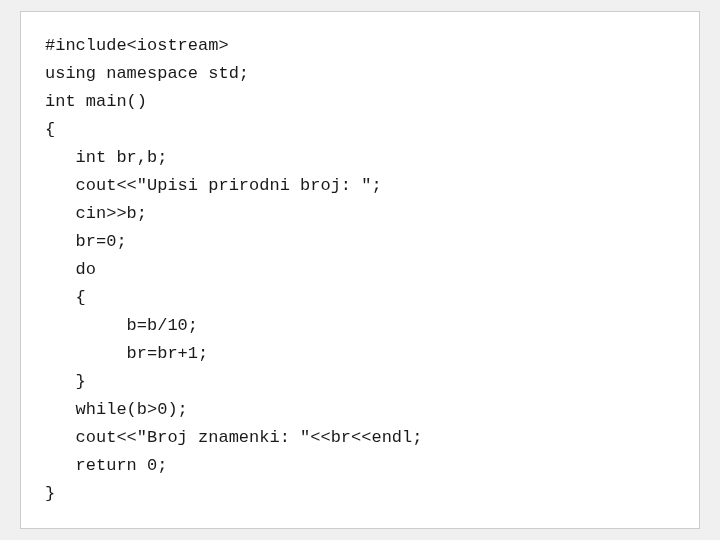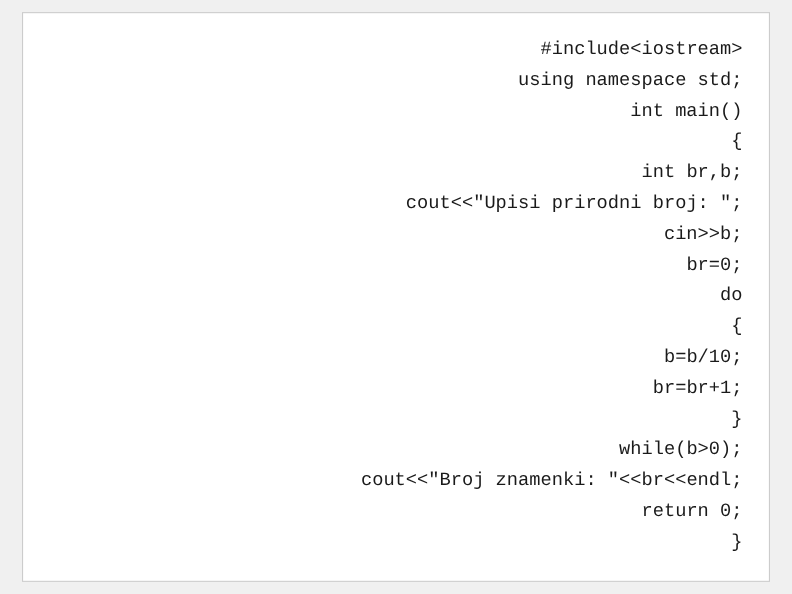--- a/index.html
+++ b/index.html
@@ -20,21 +20,20 @@
 
     .code-container {
       width: 680px;
       min-height: 470px;
       background: #ffffff;
       border: 1px solid #cccccc;
       padding: 20px 24px;
       display: flex;
       flex-direction: column;
       justify-content: flex-start;
-      text-align: right;
     }
 
     .code-block {
       font-family: 'Courier New', Courier, monospace;
       font-size: 17px;
       line-height: 1.65;
       color: #1a1a1a;
       white-space: pre;
     }
 

